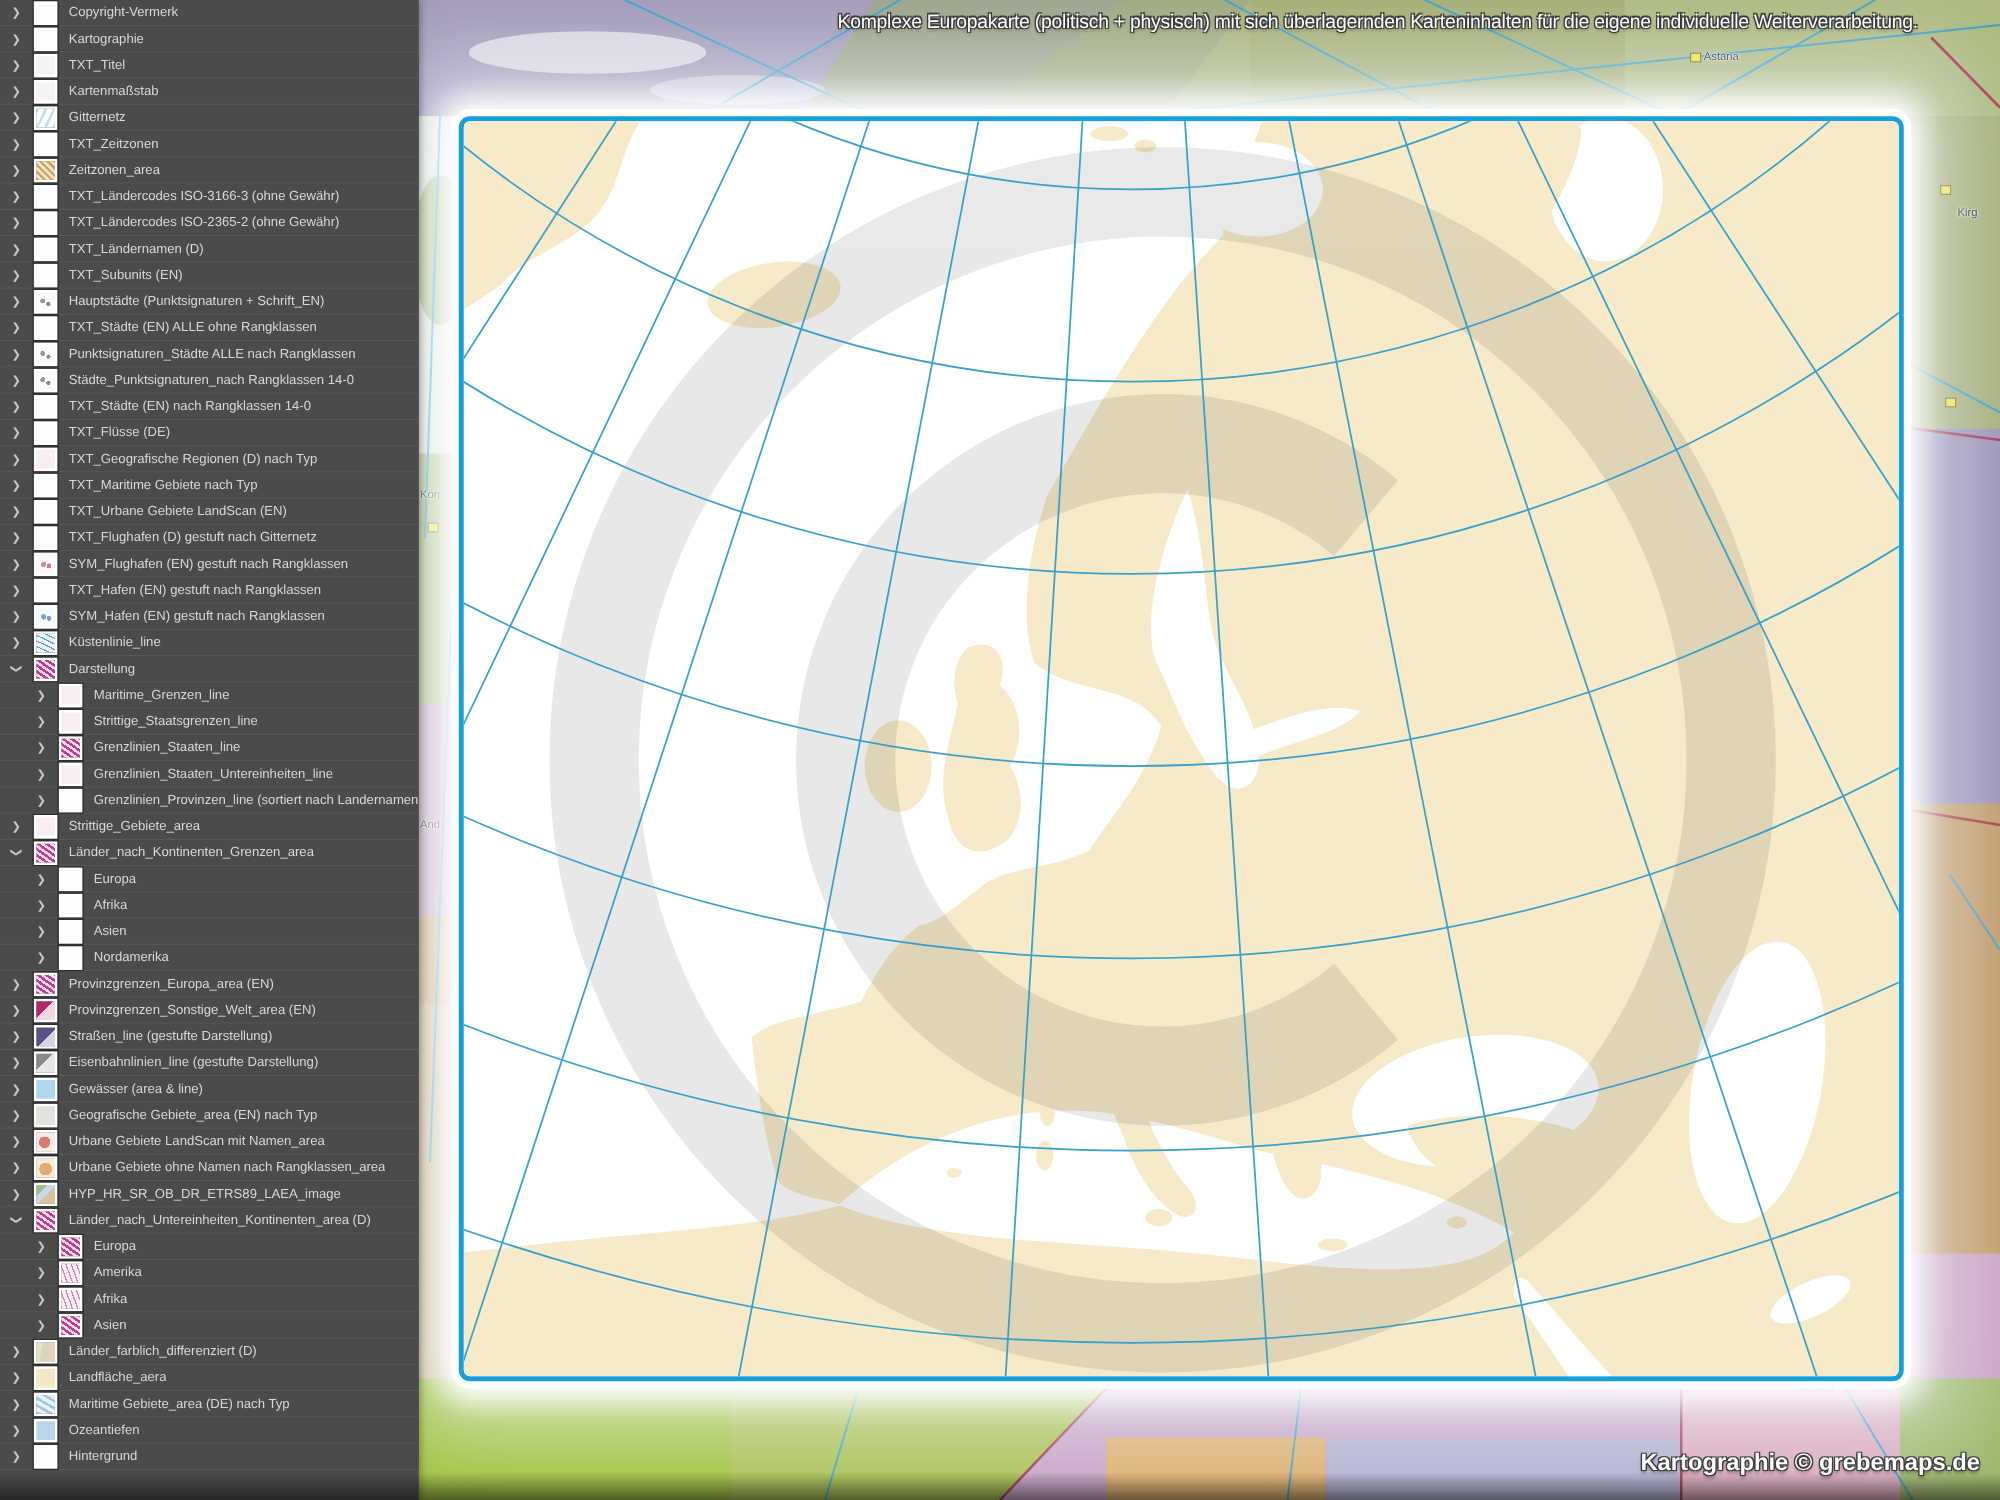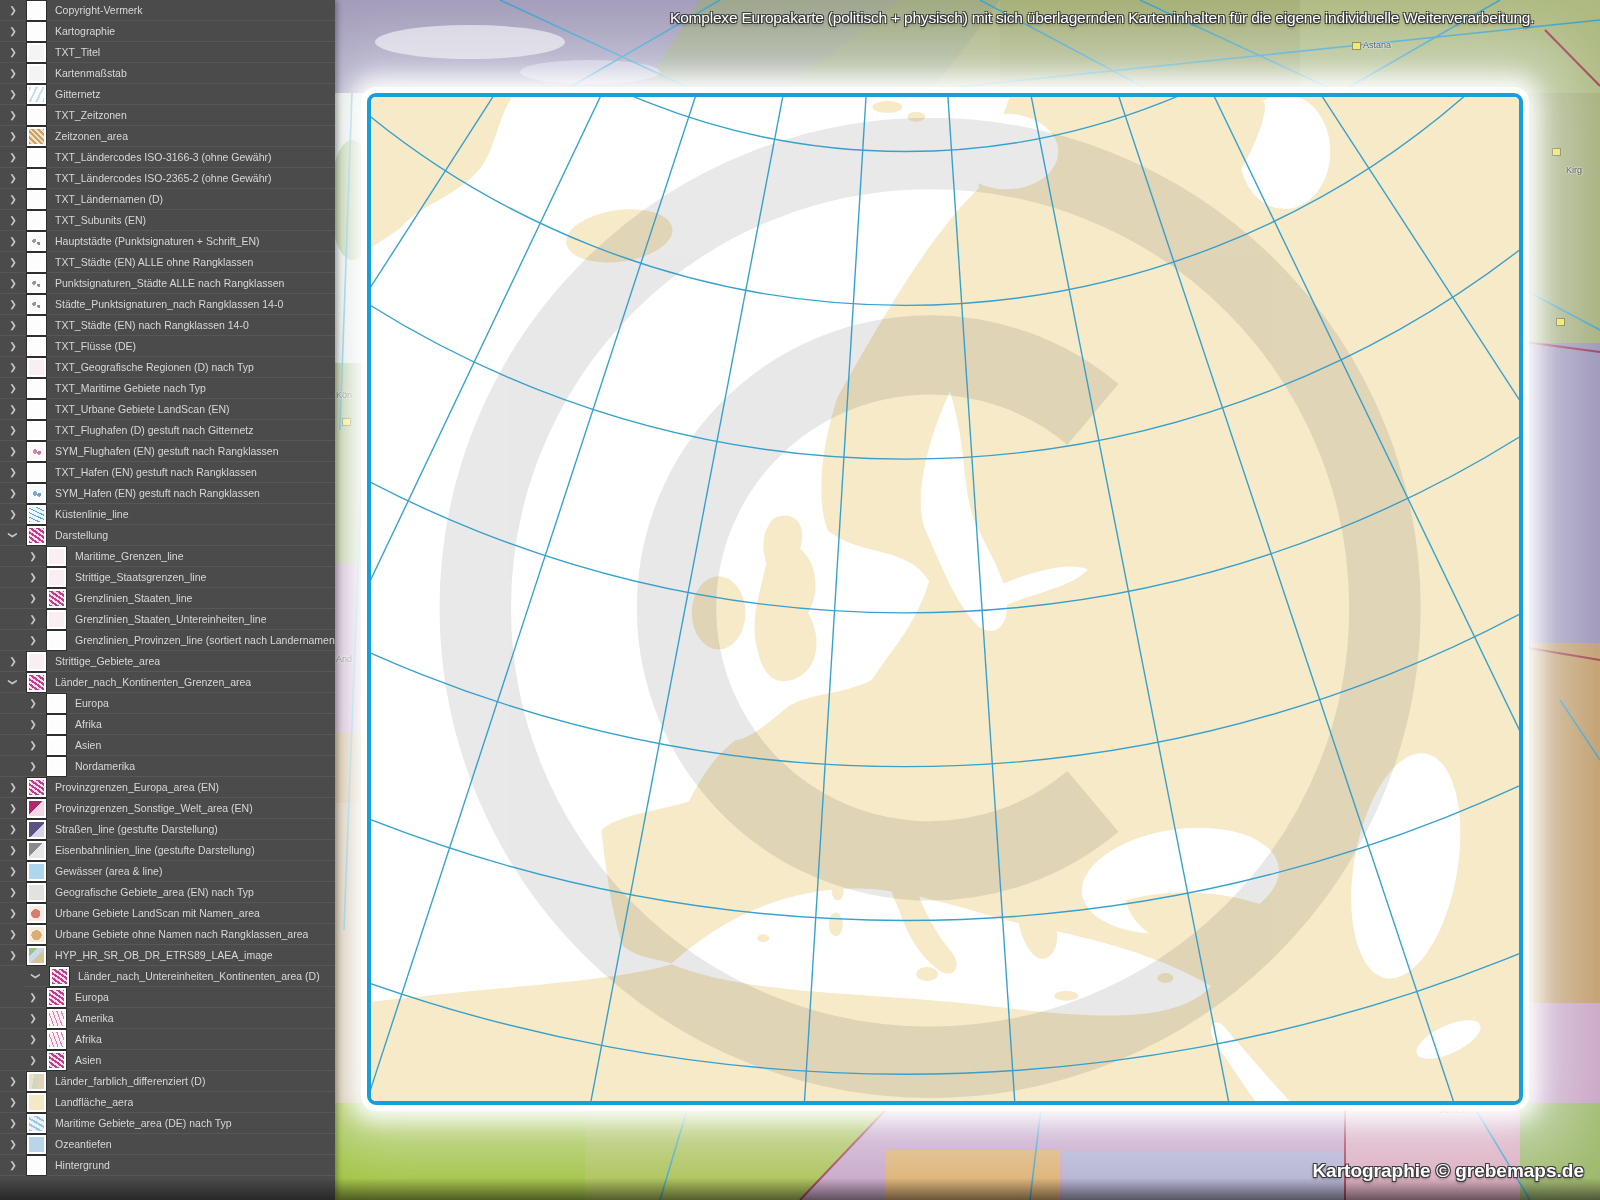--- a/index.html
+++ b/index.html
@@ -406,21 +406,21 @@
       <div class="layer-row" style="padding-left: 8px;">
         <span class="chev">❯</span>
         <span class="layer-thumb" style="background: radial-gradient(circle at 50% 55%, rgb(221, 171, 116) 45%, rgb(248, 236, 217) 46%); margin-left: 9px;"></span>
         <span class="layer-label">Urbane Gebiete ohne Namen nach Rangklassen_area</span>
       </div>
       <div class="layer-row" style="padding-left: 8px;">
         <span class="chev">❯</span>
         <span class="layer-thumb" style="background: linear-gradient(135deg, rgb(159, 192, 138) 30%, rgb(201, 216, 234) 30%, rgb(201, 216, 234) 55%, rgb(217, 196, 154) 55%); margin-left: 9px;"></span>
         <span class="layer-label">HYP_HR_SR_OB_DR_ETRS89_LAEA_image</span>
       </div>
-      <div class="layer-row" style="padding-left: 8px; margin-left: 23px;">
+      <div class="layer-row" style="padding-left: 8px;">
         <span class="chev down">❯</span>
         <span class="layer-thumb" style="background: repeating-linear-gradient(35deg, rgb(192, 61, 140) 0px, rgb(192, 61, 140) 2px, rgb(246, 220, 236) 2px, rgb(246, 220, 236) 4px); margin-left: 9px;"></span>
         <span class="layer-label">Länder_nach_Untereinheiten_Kontinenten_area (D)</span>
       </div>
       <div class="layer-row" style="padding-left: 28px;">
         <span class="chev">❯</span>
         <span class="layer-thumb" style="background: repeating-linear-gradient(35deg, rgb(192, 61, 140) 0px, rgb(192, 61, 140) 2px, rgb(246, 220, 236) 2px, rgb(246, 220, 236) 4px); margin-left: 9px;"></span>
         <span class="layer-label">Europa</span>
       </div>
       <div class="layer-row" style="padding-left: 28px;">

